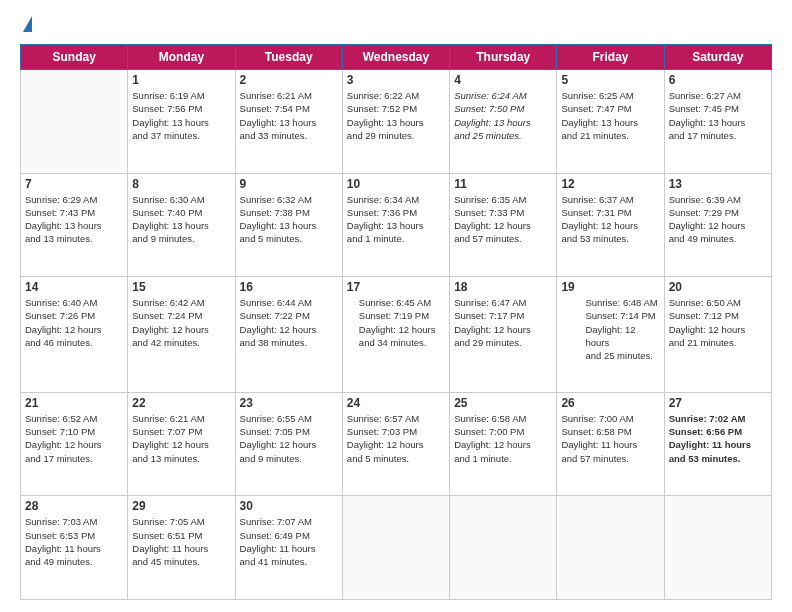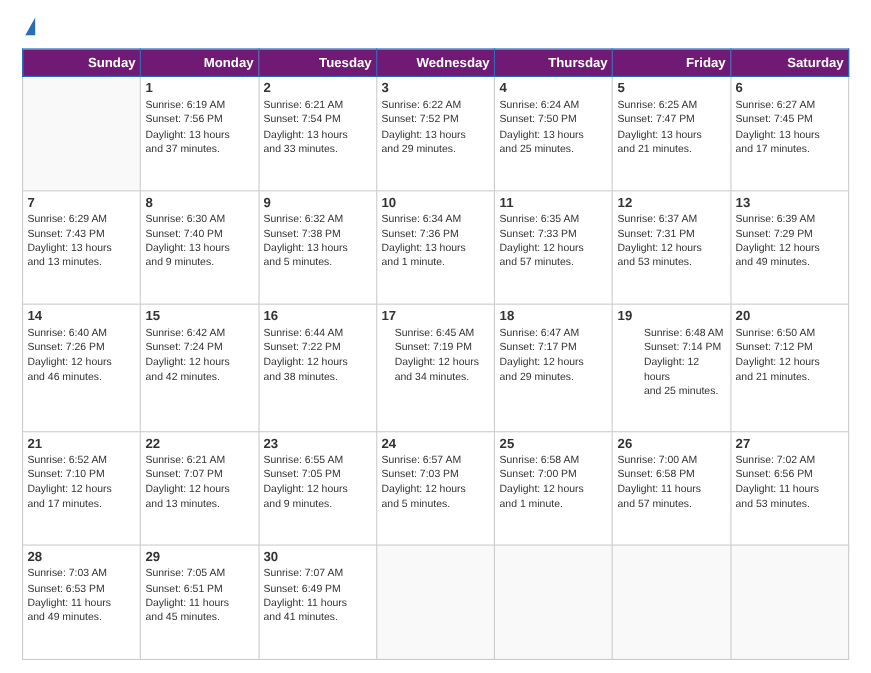--- a/index.html
+++ b/index.html
@@ -54,27 +54,27 @@
       color: #555;
     }
     .calendar {
       flex: 1;
       border: 1px solid #ccc;
       border-collapse: collapse;
       width: 100%;
       table-layout: fixed;
     }
     .calendar th {
-      background: #701a75;
+      background: #be185d;
       color: #fff;
       font-size: 12px;
       font-weight: bold;
       padding: 5px 4px;
       border: 1px solid #2A6DB5;
-      text-align: right;
+      text-align: center;
     }
     .calendar td {
       border: 1px solid #ccc;
       vertical-align: top;
       padding: 3px 4px;
       font-size: 10px;
       color: #333;
       height: 80px;
     }
     .day-number {
@@ -144,21 +144,21 @@
           </td>
           <td>
             <span class="day-number">3</span>
             <div class="cell-info" style="white-space: pre-line;">Sunrise: 6:22 AM
 Sunset: 7:52 PM
 Daylight: 13 hours
 and 29 minutes.</div>
           </td>
           <td>
             <span class="day-number">4</span>
-            <div class="cell-info" style="white-space: pre-line;">Sunrise: 6:24 AM
+            <div class="cell-info" style="white-space: pre-line; font-style: italic;">Sunrise: 6:24 AM
 Sunset: 7:50 PM
 Daylight: 13 hours
 and 25 minutes.</div>
           </td>
           <td>
             <span class="day-number">5</span>
             <div class="cell-info" style="white-space: pre-line;">Sunrise: 6:25 AM
 Sunset: 7:47 PM
 Daylight: 13 hours
 and 21 minutes.</div>
@@ -311,21 +311,21 @@
           </td>
           <td>
             <span class="day-number">26</span>
             <div class="cell-info" style="white-space: pre-line;">Sunrise: 7:00 AM
 Sunset: 6:58 PM
 Daylight: 11 hours
 and 57 minutes.</div>
           </td>
           <td>
             <span class="day-number">27</span>
-            <div class="cell-info" style="white-space: pre-line;">Sunrise: 7:02 AM
+            <div class="cell-info" style="white-space: pre-line; font-weight: bold;">Sunrise: 7:02 AM
 Sunset: 6:56 PM
 Daylight: 11 hours
 and 53 minutes.</div>
           </td>
         </tr>
         <tr>
           <td>
             <span class="day-number">28</span>
             <div class="cell-info" style="white-space: pre-line;">Sunrise: 7:03 AM
 Sunset: 6:53 PM

